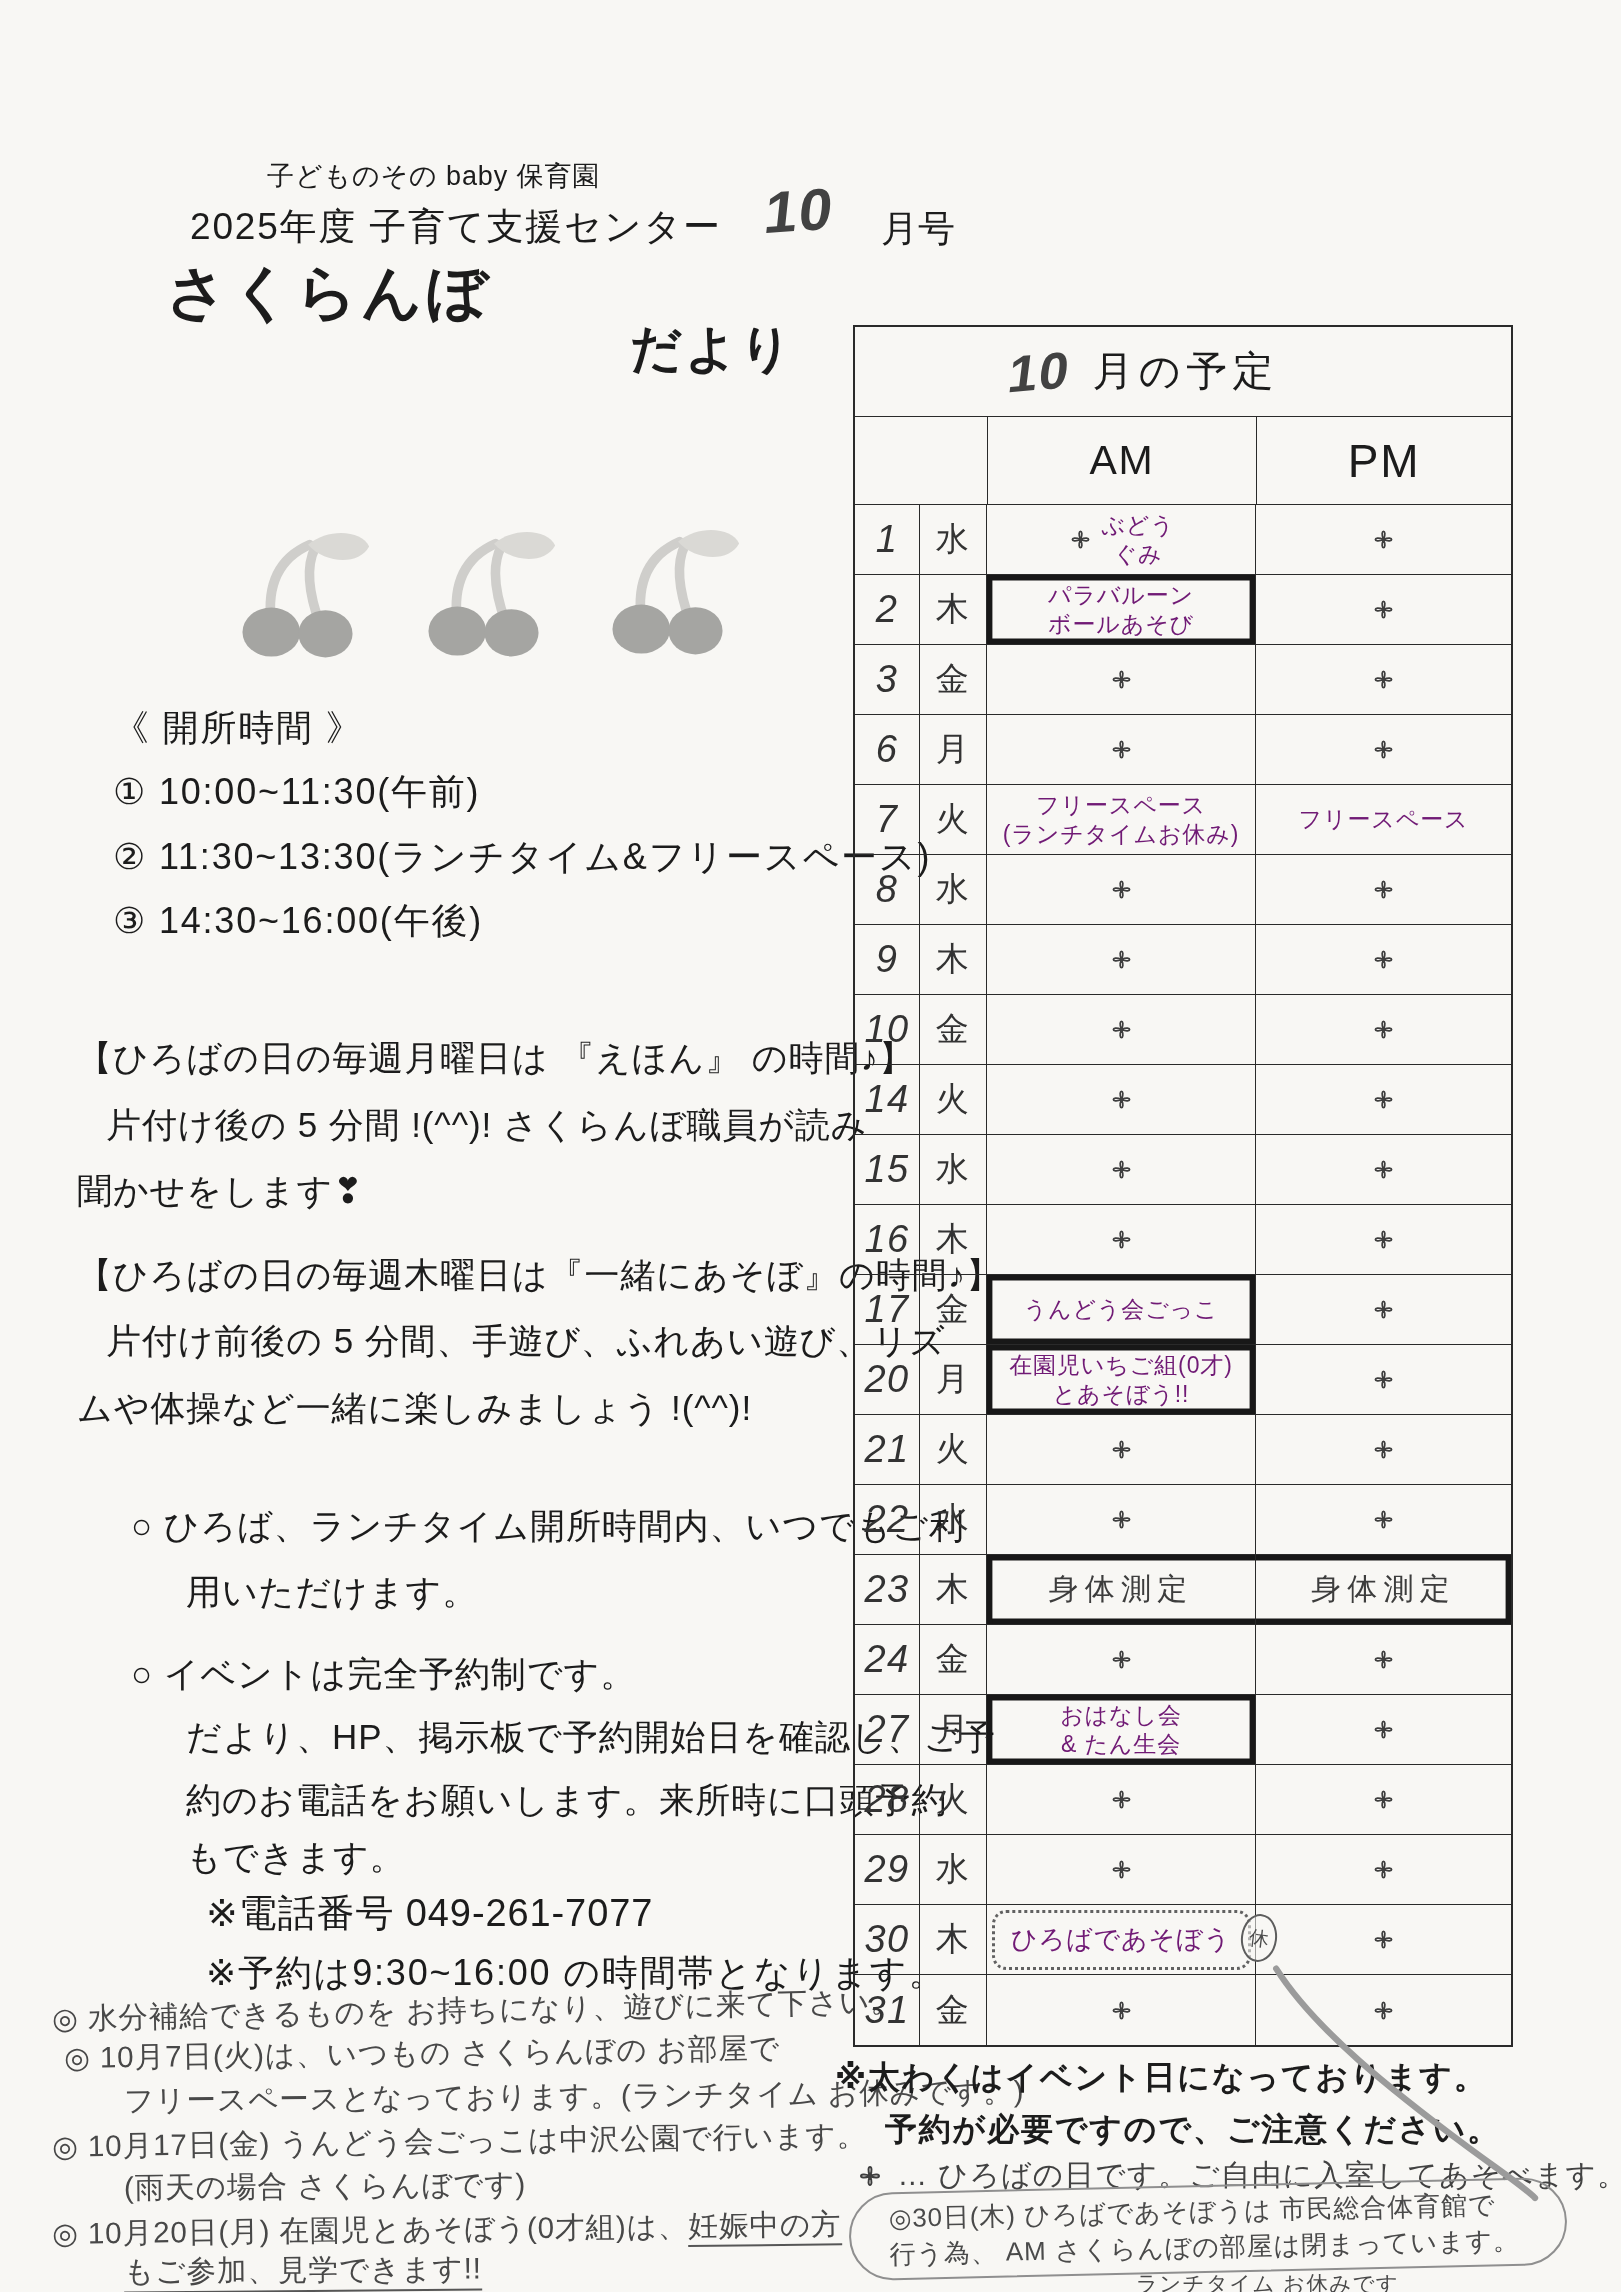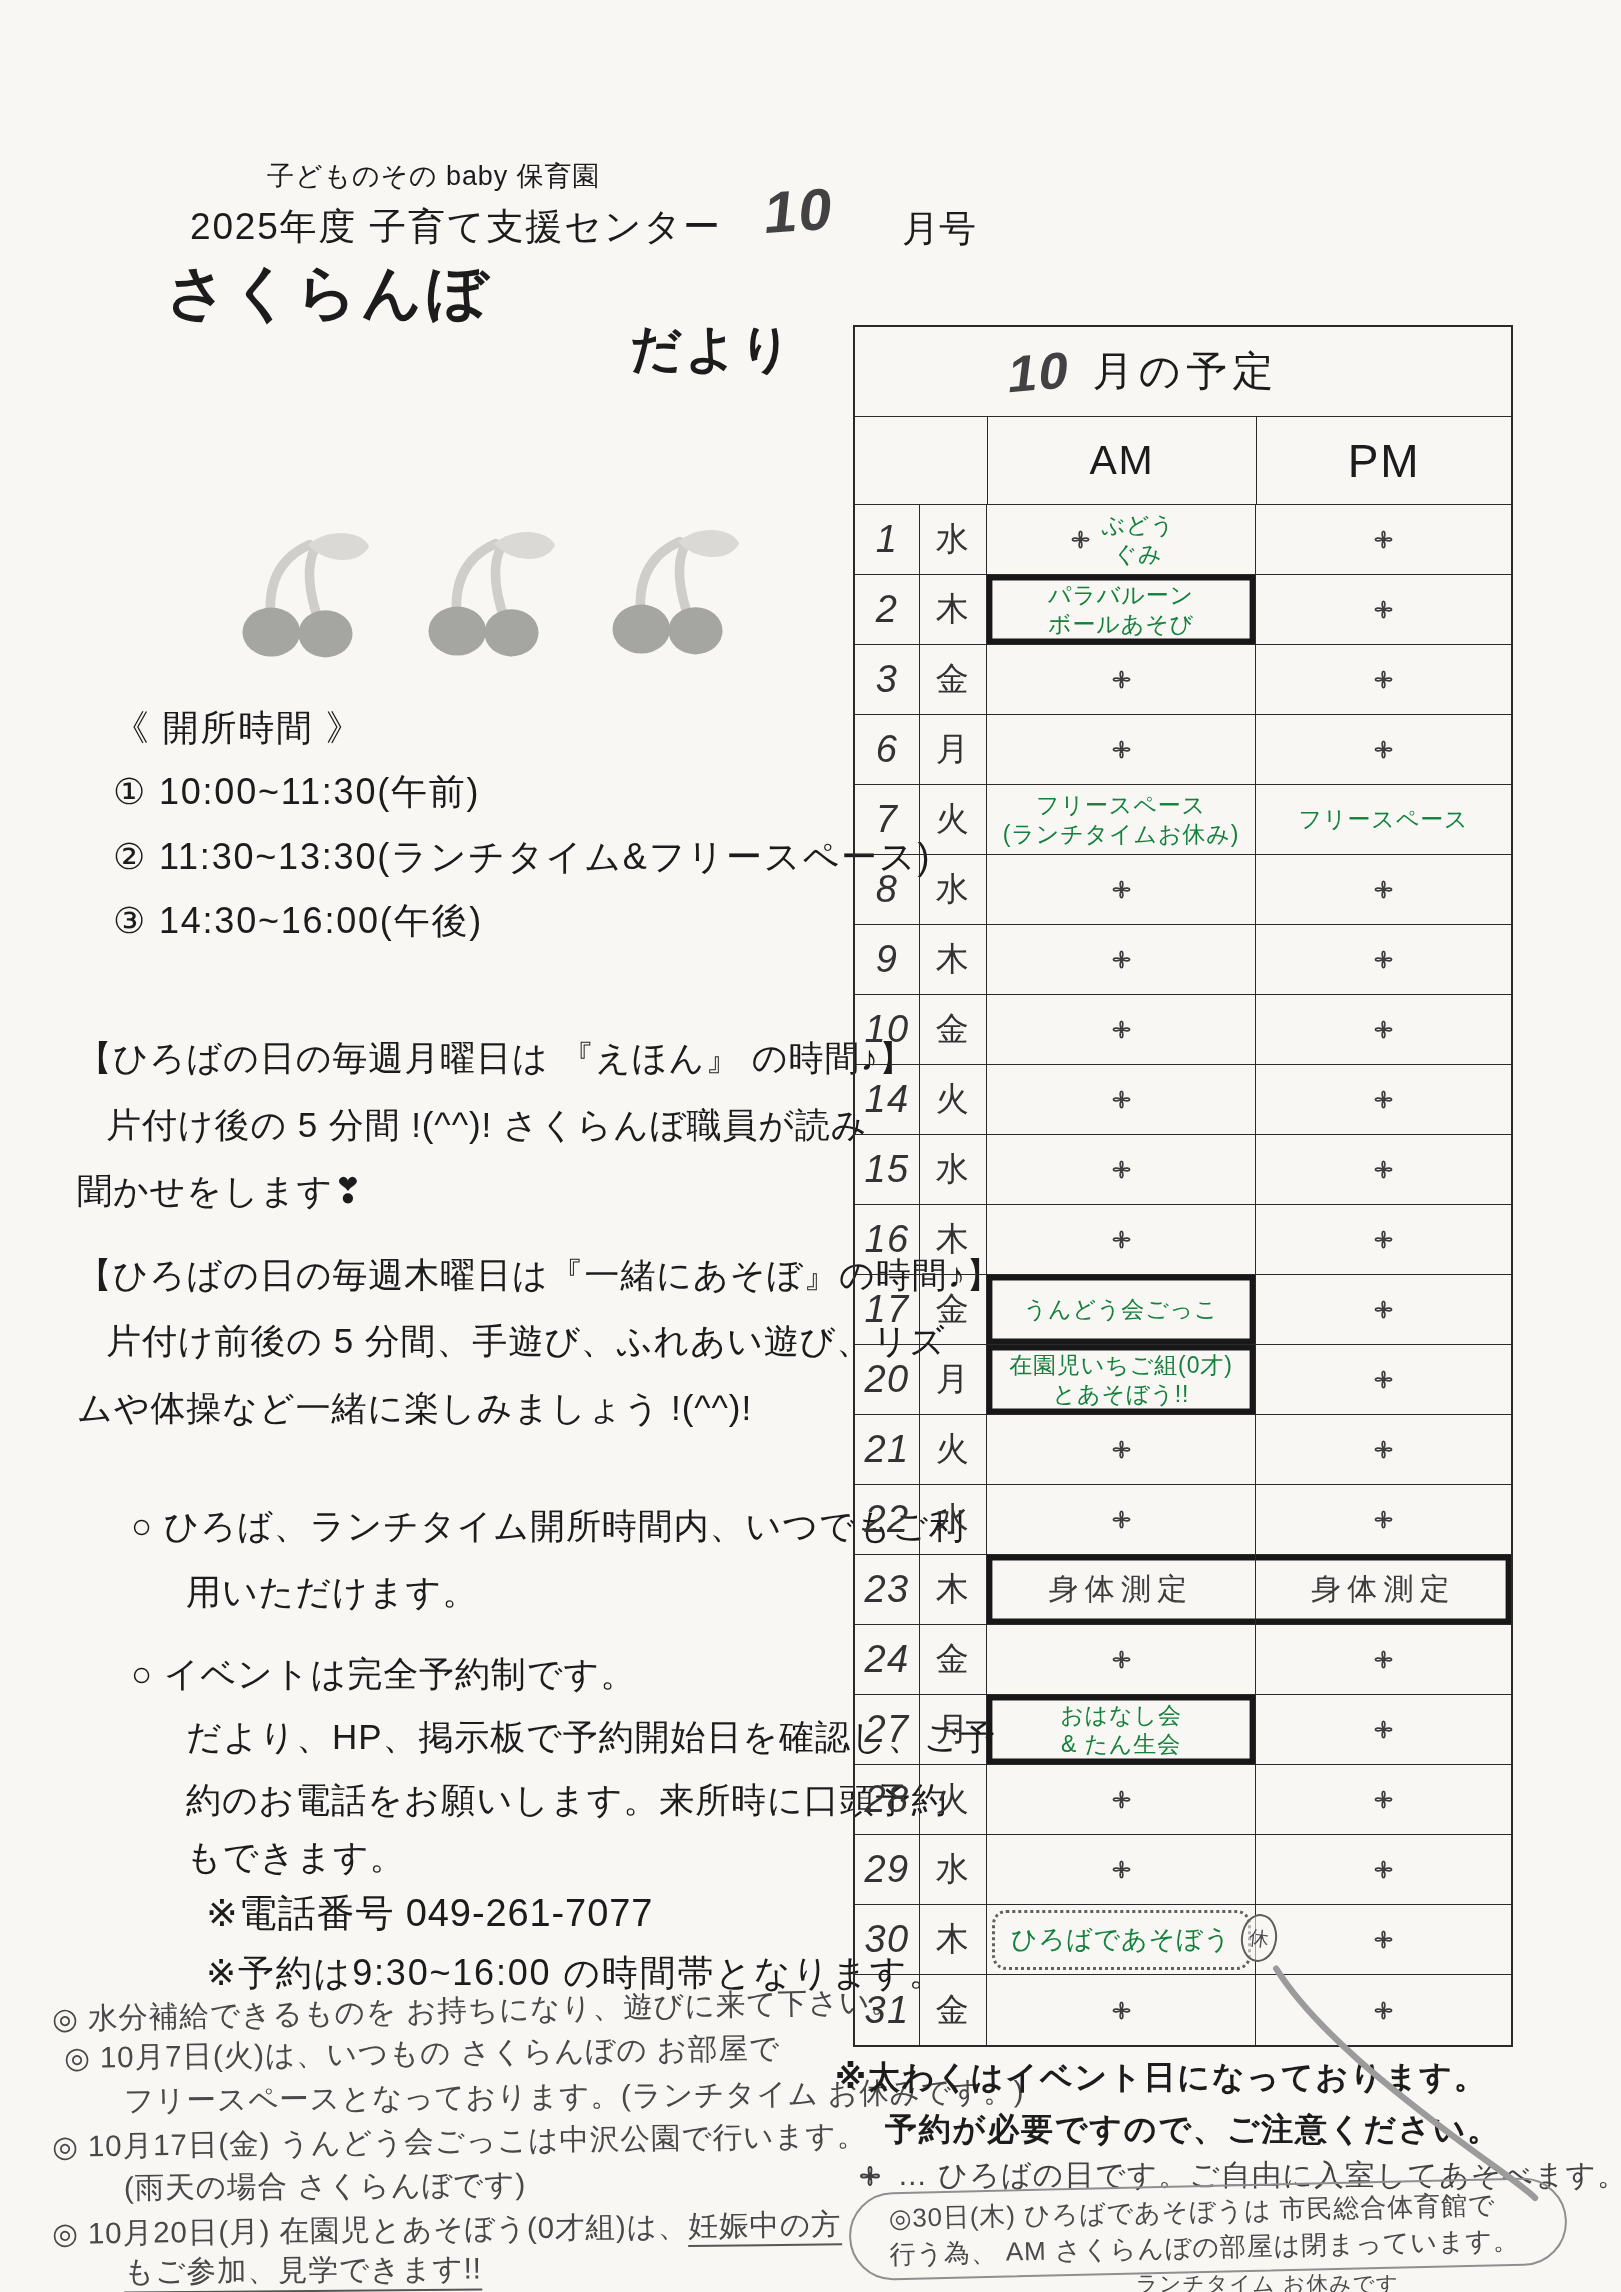--- a/index.html
+++ b/index.html
@@ -4,21 +4,21 @@
 <style>
   html,body{margin:0;padding:0;background:#e9e8e5;}
   .page{position:relative;width:1621px;height:2293px;background:#f8f7f4;overflow:hidden;
         font-family:"Liberation Sans","DejaVu Sans",sans-serif;color:#1c1c1c;}
   .t{position:absolute;white-space:nowrap;}
   .hw{color:#424242;letter-spacing:1.3px;}
   
   .org{left:267px;top:158px;font-size:27px;letter-spacing:0.9px;}
   .yearline{left:190px;top:202px;font-size:37px;letter-spacing:1.8px;}
   .monthnum{left:765px;top:177px;font-size:59px;font-weight:600;transform:skewX(-10deg) rotate(-4deg);}
-  .monthsuf{left:902px;top:204px;font-size:37px;}
+  .monthsuf{left:881px;top:204px;font-size:37px;}
   .title-main{left:166px;top:253px;font-size:60px;font-weight:700;letter-spacing:3.6px;font-family:Liberation Mono, monospace;}
   .title-sub{left:630px;top:315px;font-size:51px;font-weight:700;letter-spacing:2.7px;}
   
   .cherry{position:absolute;width:175px;height:166px;}
   .cherry .stem{fill:none;stroke:#cfcecb;stroke-width:11;stroke-linecap:round;}
   .cherry .leaf{fill:#dad9d5;}
   .cherry .fruit{fill:#a5a5a2;}
   
   .fs40{font-size:36px;letter-spacing:1.8px;}
   .fs39{font-size:35px;letter-spacing:0.9px;}
@@ -38,21 +38,21 @@
   .h-pm{flex:1;display:flex;align-items:center;justify-content:center;font-size:46px;letter-spacing:1.8px;}
   .cal-row{height:70px;display:flex;border-bottom:1.8px solid #2a2a2a;}
   .cal-row:last-child{border-bottom:none;}
   .cell{border-right:1.8px solid #2a2a2a;display:flex;align-items:center;justify-content:center;text-align:center;position:relative;}
   .c-day{width:65px;font-size:38px;font-style:italic;color:#333;}
   .c-wd{width:67px;font-size:33px;color:#333;}
   .c-am{width:269px;}
   .c-pm{flex:1;border-right:none;}
   .clover{width:27px;height:27px;flex:0 0 auto;}
   .clover path{fill:none;stroke:#3e3e3e;stroke-width:2.6;stroke-linecap:round;}
-  .entry{white-space:pre-line;font-size:23px;line-height:1.22;color:#15803d;letter-spacing:0.9px;}
+  .entry{white-space:pre-line;font-size:23px;line-height:1.22;color:#701a75;letter-spacing:0.9px;}
   .with-clover{gap:7.2px;}
   .ev{box-shadow:inset 0 0 0 5.4px #181818;}
   .ev-l{box-shadow:inset 0 5.4px 0 #181818, inset 5.4px 0 0 #181818, inset 0 -5.4px 0 #181818;}
   .ev-r{box-shadow:inset 0 5.4px 0 #181818, inset -5.4px 0 0 #181818, inset 0 -5.4px 0 #181818;}
   .big-entry{font-size:30px;letter-spacing:6.3px;color:#3d3d3d;}
   .dotbox{position:relative;width:calc(100% - 9px);height:calc(100% - 9px);margin:4.5px;border:3.6px dotted #616161;
           border-radius:14.3px;display:flex;align-items:center;justify-content:center;}
   .badge{position:absolute;right:-29px;top:1.8px;width:36px;height:48px;border:2.7px solid #5d5d5d;border-radius:50%;
          display:flex;align-items:center;justify-content:center;font-size:19.7px;color:#4d4d4d;transform:rotate(7deg);
          background:rgba(248,247,244,.55);z-index:3;}

